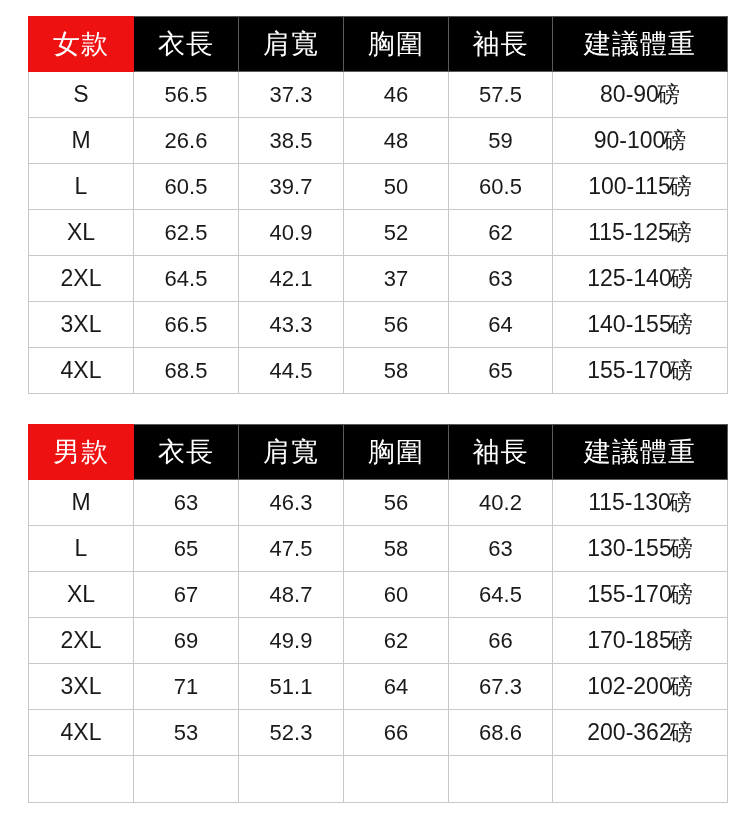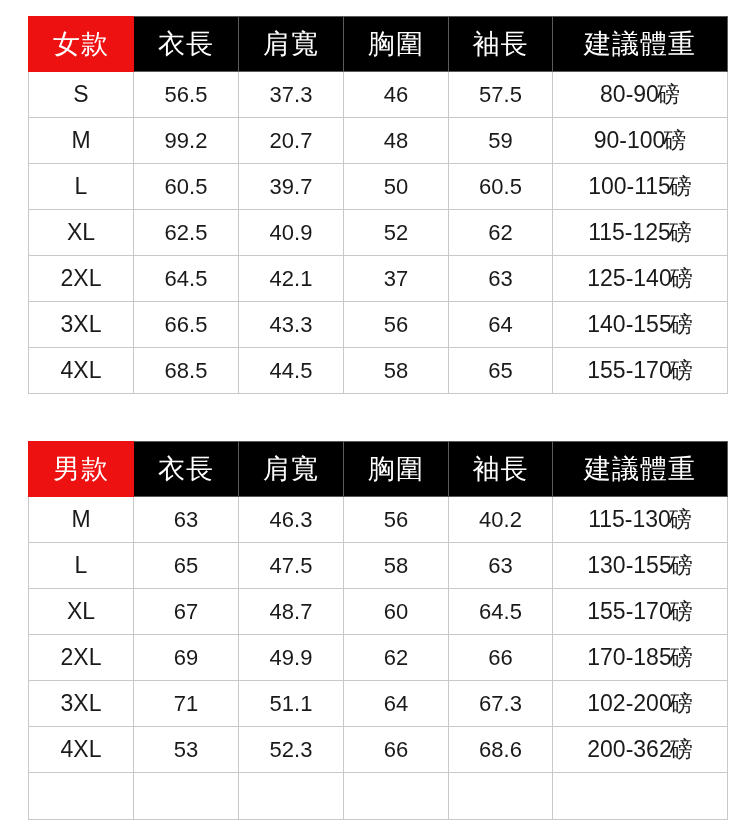--- a/index.html
+++ b/index.html
@@ -22,21 +22,21 @@
   .size-table {
     position: absolute;
     left: 28px;
     width: 699px;
     border-collapse: collapse;
     table-layout: fixed;
     background: #ffffff;
     border-radius: 10px;
   }
   #table-women { top: 16px; }
-  #table-men   { top: 424px; margin-top: 17px; }
+  #table-men   { top: 424px; }
 
   .size-table col.c-size { width: 105px; }
   .size-table col.c-len  { width: 105px; }
   .size-table col.c-sho  { width: 105px; }
   .size-table col.c-che  { width: 105px; }
   .size-table col.c-slv  { width: 104px; }
   .size-table col.c-wgt  { width: 175px; }
 
   .size-table th,
   .size-table td {
@@ -100,22 +100,22 @@
         <tr>
           <td class="size-cell">S</td>
           <td>56.5</td>
           <td>37.3</td>
           <td>46</td>
           <td>57.5</td>
           <td class="weight-cell"><span>80-90</span><span class="unit">磅</span></td>
         </tr>
         <tr>
           <td class="size-cell">M</td>
-          <td>99.2</td>
-          <td>20.7</td>
+          <td>26.6</td>
+          <td>38.5</td>
           <td>48</td>
           <td>59</td>
           <td class="weight-cell"><span>90-100</span><span class="unit">磅</span></td>
         </tr>
         <tr>
           <td class="size-cell">L</td>
           <td>60.5</td>
           <td>39.7</td>
           <td>50</td>
           <td>60.5</td>

